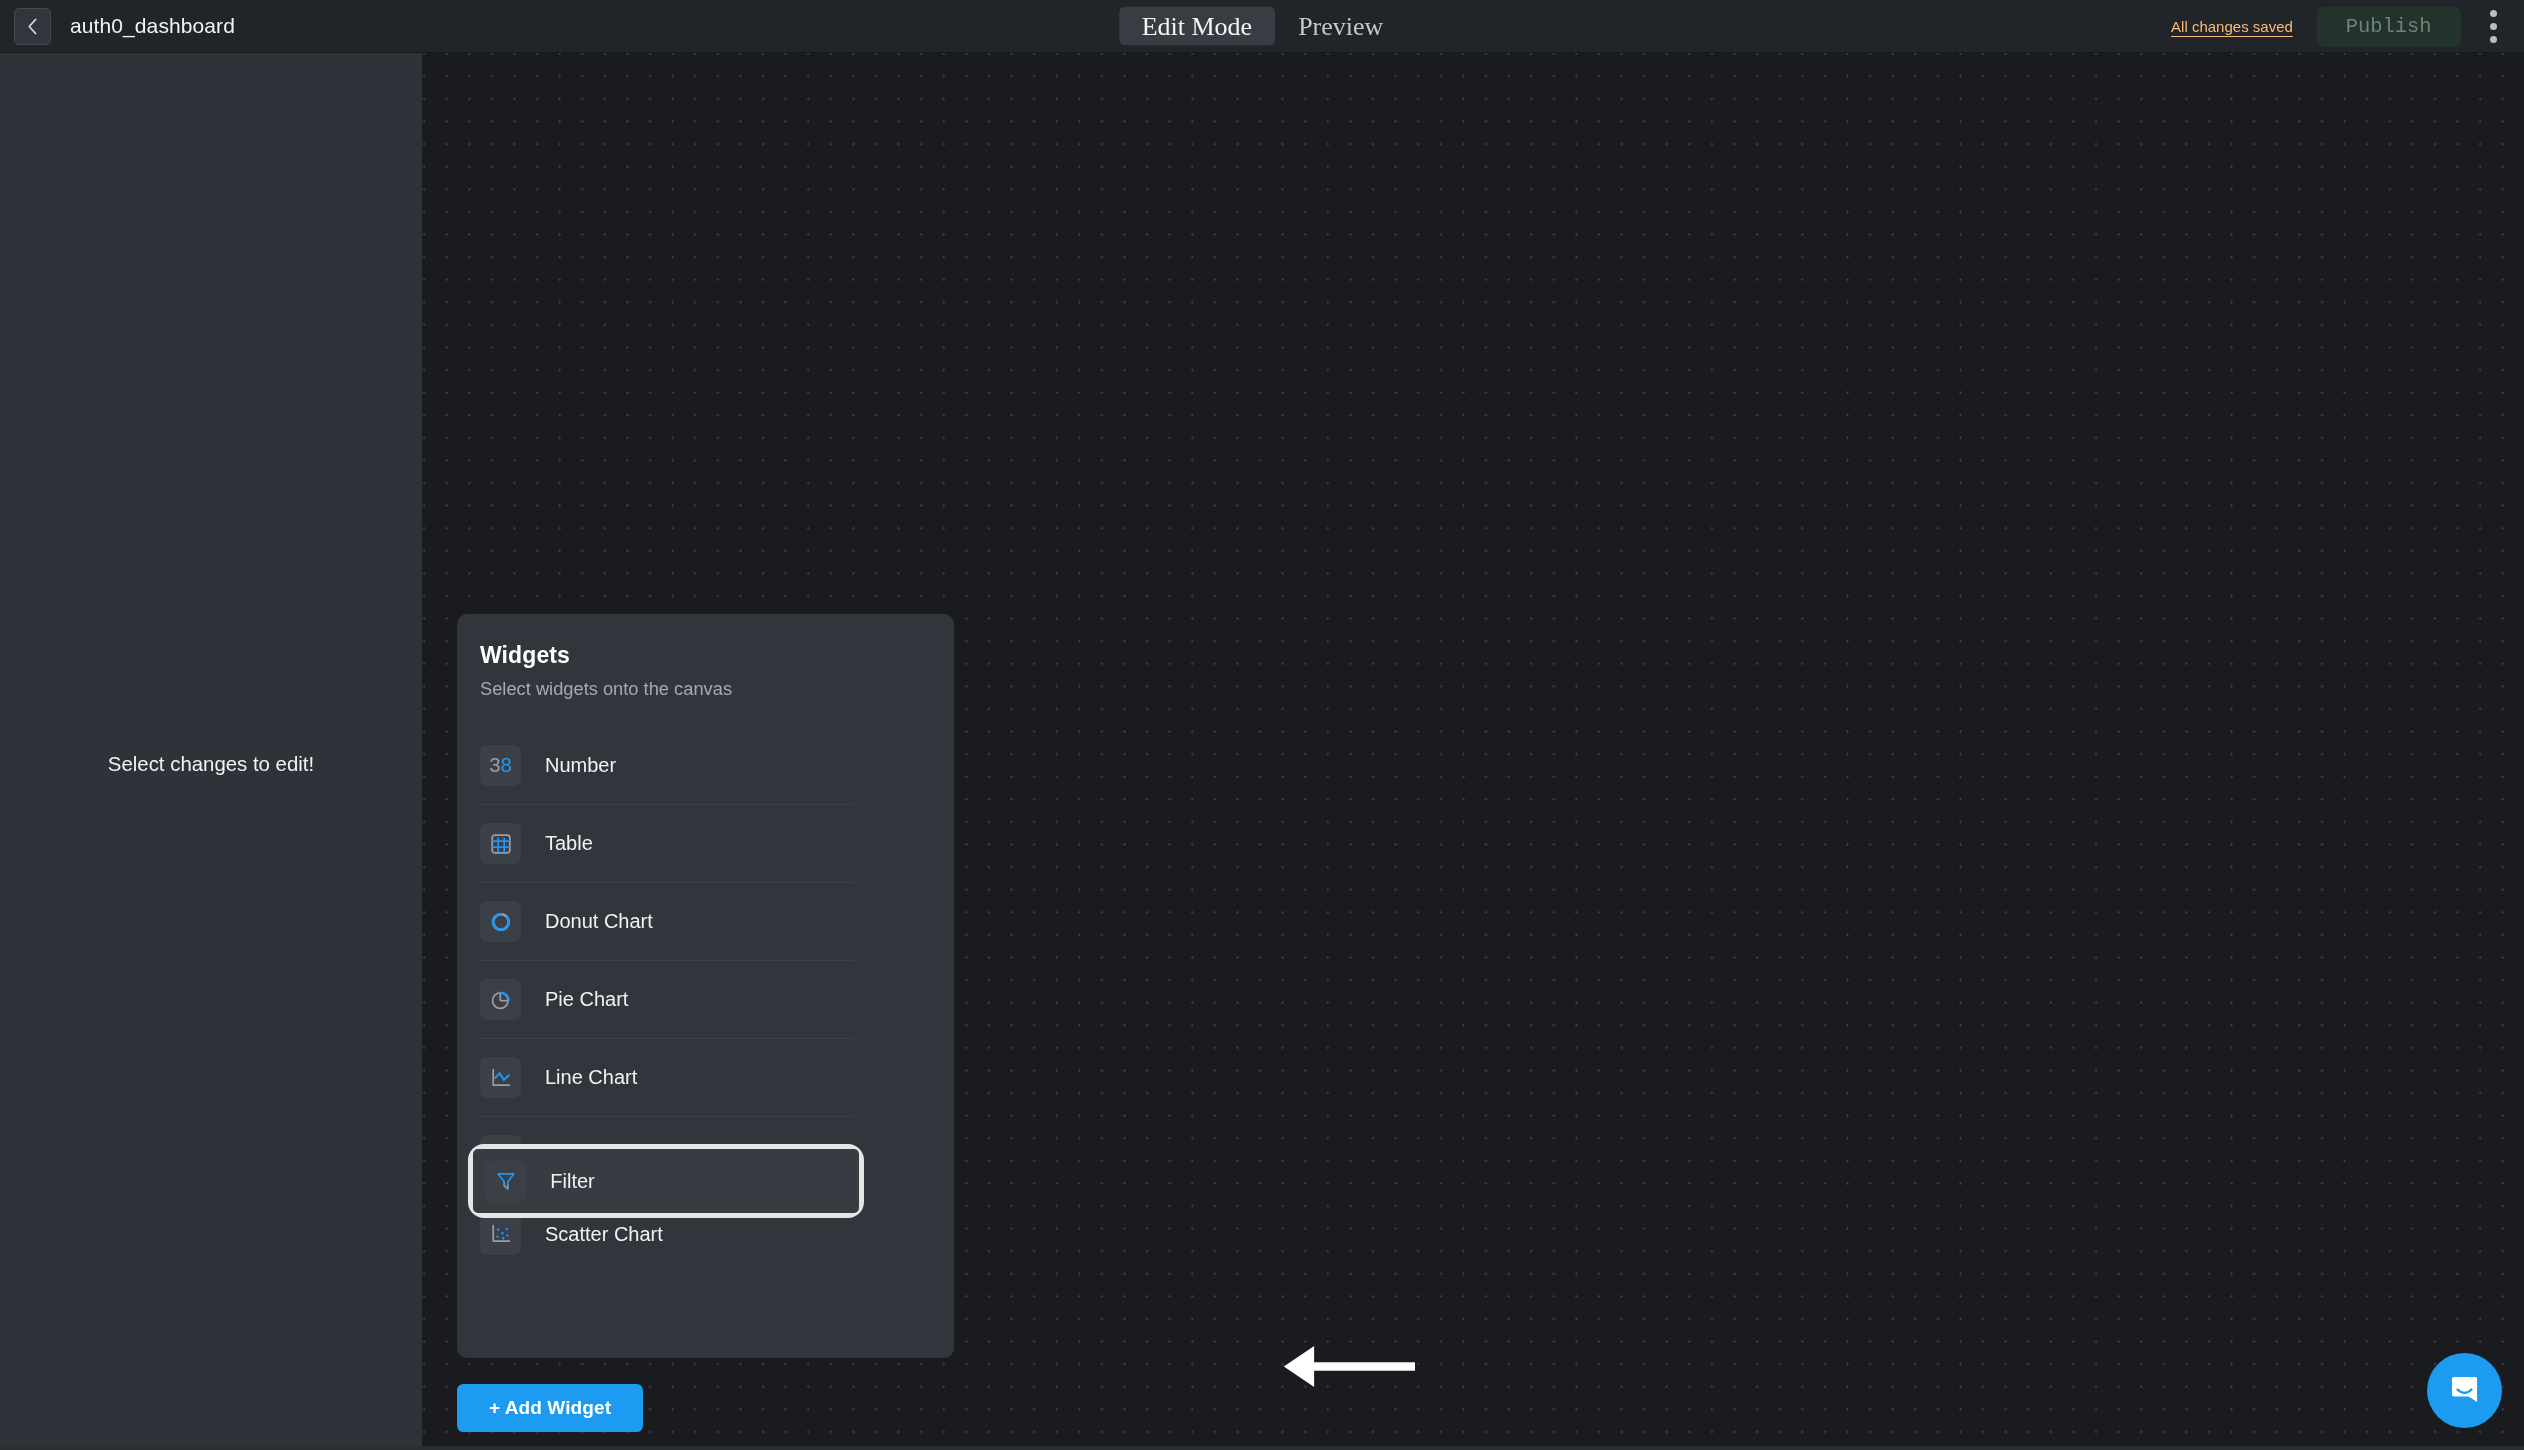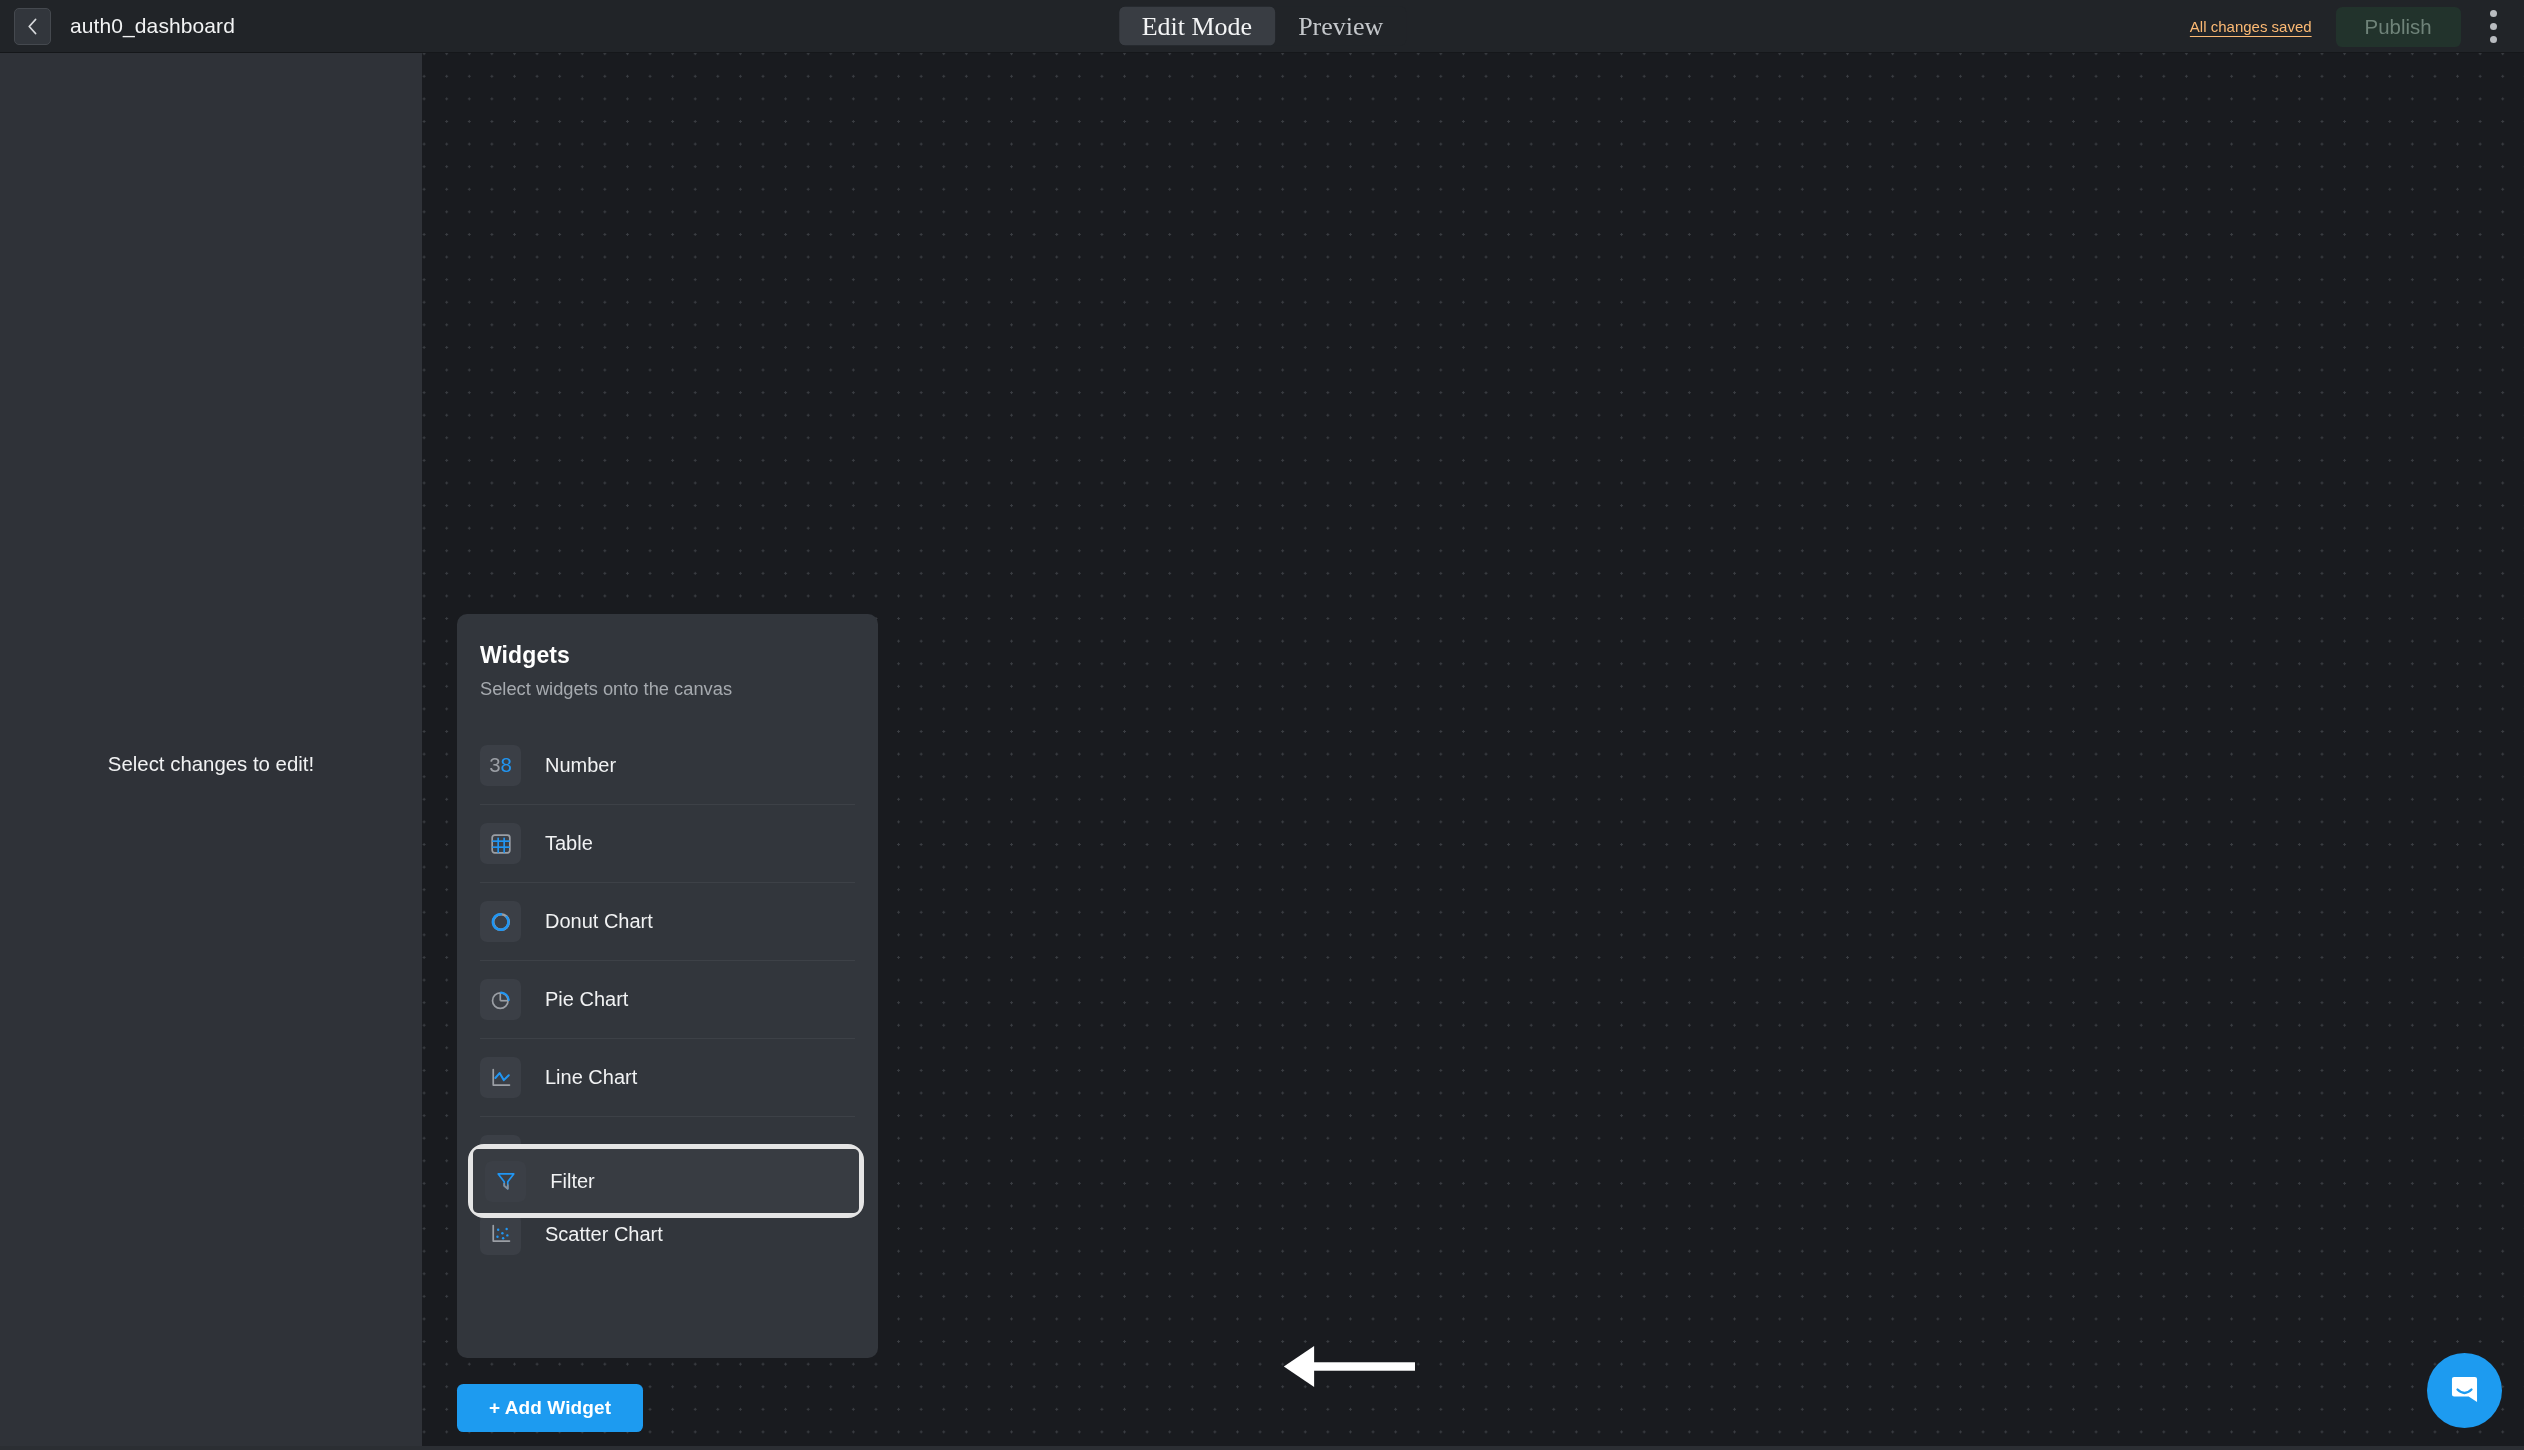--- a/index.html
+++ b/index.html
@@ -43,21 +43,21 @@
     position:absolute; right:0; top:0; height:53px;
     display:flex; align-items:center; padding-right:15.5px; gap:0;
   }
   #saved-status{
     font-size:15px; color:#fdba74; text-decoration:underline;
     text-underline-offset:3.5px; cursor:pointer; white-space:nowrap;
   }
   #publish-btn{
     margin-left:24px; padding:0 29px; height:40px; line-height:40px;
     background:#22332c; color:#6f8379; border:none; border-radius:6.3px;
-    font-size:20.4px; font-family:Liberation Sans, sans-serif; white-space:nowrap; cursor:default;
+    font-size:20.4px; font-family:Liberation Mono, monospace; white-space:nowrap; cursor:default;
   }
   #kebab-btn{
     margin-left:17px; width:32px; height:42px; display:flex; flex-direction:column;
     align-items:center; justify-content:center; gap:6.3px; cursor:pointer;
   }
   #kebab-btn i{ width:7px; height:7px; border-radius:50%; background:#b9bcc0; display:block; }
 
   
   #sidebar{
     position:absolute; left:0; top:53px; width:422px; height:1393px;
@@ -76,21 +76,21 @@
     background-size:22.6px 22.6px;
     background-position:13.4px 12px;
   }
   #bottom-strip{
     position:absolute; left:0; top:1446px; width:2525px; height:5px;
     background:#2b2e33;
   }
 
   
   #widgets-panel{
-    position:absolute; left:457px; top:614px; width:421px; height:744px;
+    position:absolute; left:457px; top:614px; width:497px; height:744px;
     background:#32363c; border-radius:10px;
   }
   #panel-title{
     position:absolute; left:23px; top:27.5px;
     font-size:23px; font-weight:bold; color:#ffffff; letter-spacing:0.1px;
   }
   #panel-subtitle{
     position:absolute; left:23px; top:64px;
     font-size:18.3px; color:#a6aaaf;
   }

